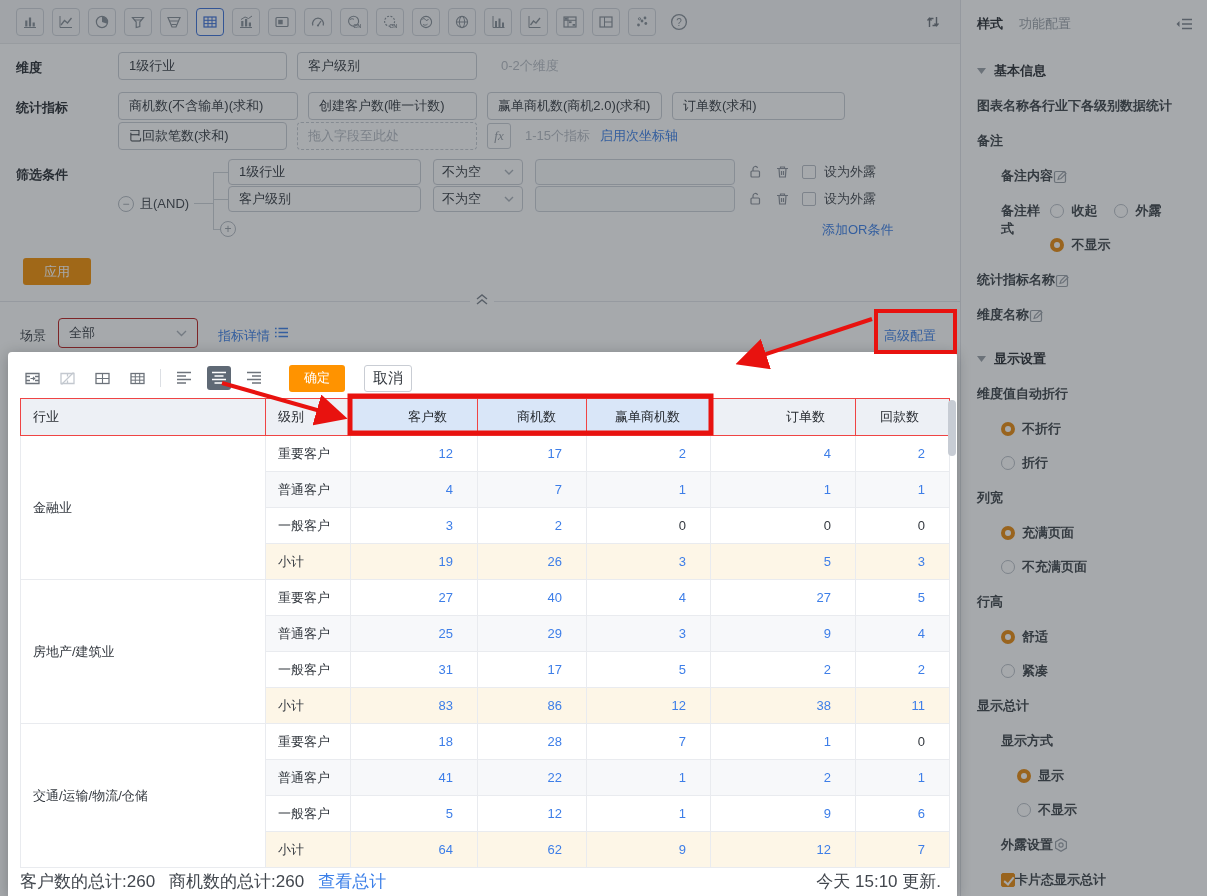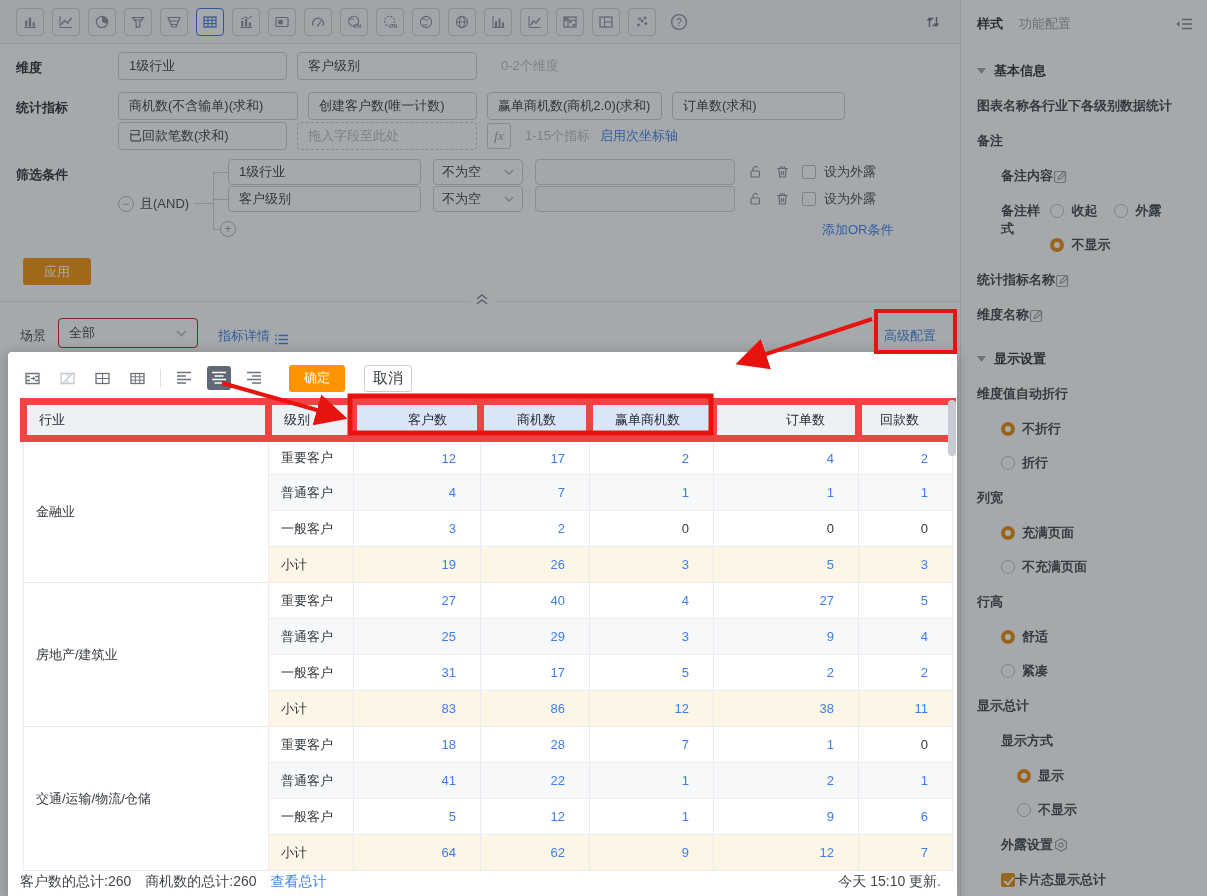--- a/index.html
+++ b/index.html
@@ -51,21 +51,21 @@
   .apply-btn { position:absolute; left:23px; top:258px; width:68px; height:27px; background:#f59000;
     color:#fff; border:none; border-radius:3px; font-size:13px; cursor:pointer; }
 
   .collapse-divider { position:absolute; left:0; top:301px; width:960px; border-top:1px solid #e4e6ea; }
   .collapse-chevrons { position:absolute; left:470px; top:292px; color:#7b828c; background:#fff; padding:0 4px; }
 
   .scene-label { position:absolute; left:20px; top:327px; color:#41464d; }
   .scene-select { position:absolute; left:58px; top:318px; width:140px; height:30px; border:1px solid #b91c1c;
     border-radius:4px; background:#fff; display:flex; align-items:center; justify-content:space-between; padding:0 10px; }
   .scene-select .chev { color:#aab0b8; display:flex; }
-  .detail-link { position:absolute; left:218px; top:327px; display:flex; gap:5px; align-items:flex-end; }
+  .detail-link { position:absolute; left:218px; top:327px; display:flex; gap:5px; align-items:flex-start; }
   .adv-link { position:absolute; left:884px; top:327px; }
 
   
   .sidebar { position:absolute; left:960px; top:0; width:247px; height:896px; background:#fff;
     border-left:1px solid #e2e4e8; padding:12px 14px 0 16px; }
   .sb-tabs { display:flex; align-items:center; gap:16px; height:24px; }
   .sb-tab { color:#9aa0a8; cursor:pointer; }
   .sb-tab.active { color:#272b31; font-weight:bold; }
   .sb-collapse { margin-left:auto; color:#7b828c; display:flex; }
   .sb-sec { display:flex; align-items:center; gap:8px; font-weight:bold; color:#272b31; margin-top:26px; }
@@ -95,35 +95,35 @@
   .pt-icon { width:24px; height:24px; display:flex; align-items:center; justify-content:center; color:#6d737b; border-radius:3px; }
   .pt-icon.disabled { color:#c3c8cf; }
   .pt-icon.active { background:#5f6975; color:#fff; }
   .pt-sep { width:1px; height:18px; background:#dcdfe4; }
   .ok-btn { width:56px; height:27px; background:#ff9300; color:#fff; border:none; border-radius:3px;
     font-size:13px; margin-left:12px; cursor:pointer; }
   .cancel-btn { width:48px; height:27px; background:#fff; color:#33383f; border:1px solid #c9cdd4;
     border-radius:3px; font-size:15px; margin-left:8px; cursor:pointer; }
 
   table.result { border-collapse:collapse; position:absolute; left:12px; top:46px; width:929px; table-layout:fixed; }
-  .result th { height:37px; background:#edf0f5; border:7px solid #ef4444; font-weight:normal; color:#272b31; }
+  .result th { height:37px; background:#edf0f5; border:1px solid #ef4444; font-weight:normal; color:#272b31; }
   .result th.txt { text-align:left; padding-left:12px; }
   .result th.num { text-align:right; padding-right:30px; }
   .result th.hl { background:#d9e6f8;margin-top:40px; }
   .result td { height:36px; border:1px solid #e9ebef; color:#33383f; }
   .result td.industry { padding-left:12px; background:#fff; }
   .result td.level { padding-left:12px; }
   .result td.num { text-align:right; padding-right:24px; color:#3d7ee8; }
   .result td.num.zero { color:#33383f; }
   .result tr.alt td:not(.industry) { background:#f7f8fa; }
   .result tr.subtotal td:not(.industry) { background:#fdf6e7; }
 
   .scroll-thumb { position:absolute; right:1px; top:48px; width:8px; height:56px; background:#c7ccd4; border-radius:4px; }
   .panel-footer { position:absolute; left:0; bottom:0; width:100%; height:29px; display:flex;
-    align-items:center; padding:0 16px 0 12px; color:#41464d; font-size:14px; gap:14px; }
+    align-items:center; padding:0 16px 0 12px; color:#41464d; font-size:17px; gap:14px; }
   .panel-footer .upd { margin-left:auto; color:#41464d; }
 
   
   .annotations { position:absolute; inset:0; z-index:40; pointer-events:none; }
 </style>
 </head>
 <body>
 
 <div class="screen">
 

